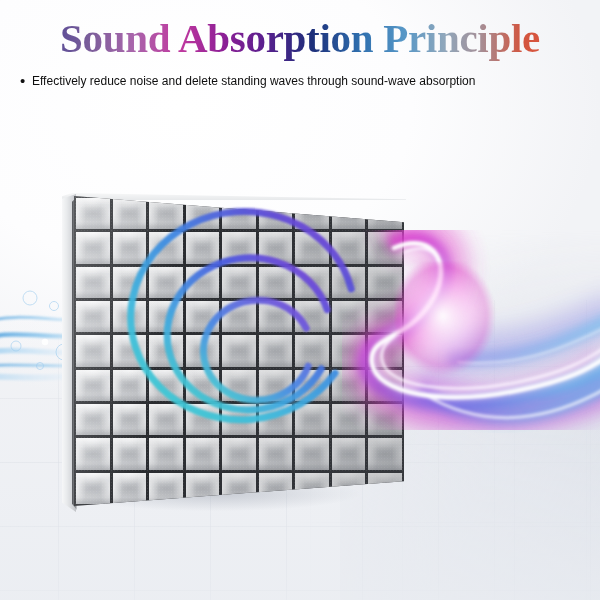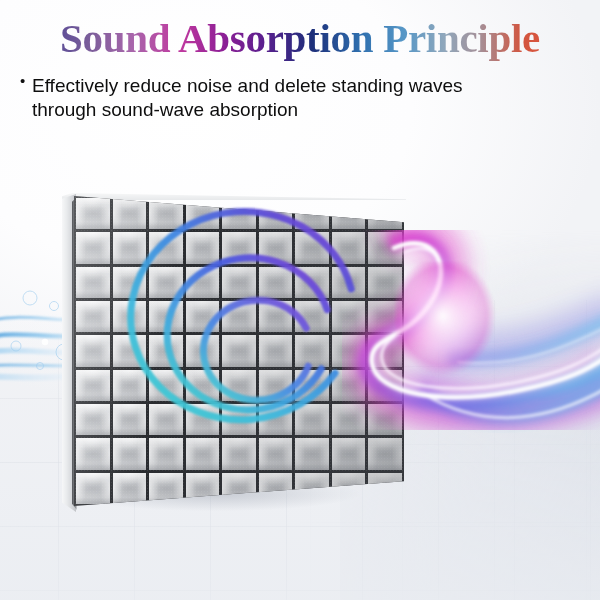--- a/index.html
+++ b/index.html
@@ -104,21 +104,21 @@
     position: absolute;
     left: 20px; top: 74px;
     width: 470px;
   }
   .bullet {
     position: relative;
     display: flex;
     align-items: flex-start;
     margin-bottom: 16px;
     color: #0e0e0e;
-    font-size: 19px;
+    font-size: 12px;
     line-height: 1.28;
     font-weight: 400;
   }
   .bullet .dot {
     flex: 0 0 auto;
     width: 12px;
     margin-top: 7px;
     font-size: 15px;
     line-height: 0;
     color: #111;

